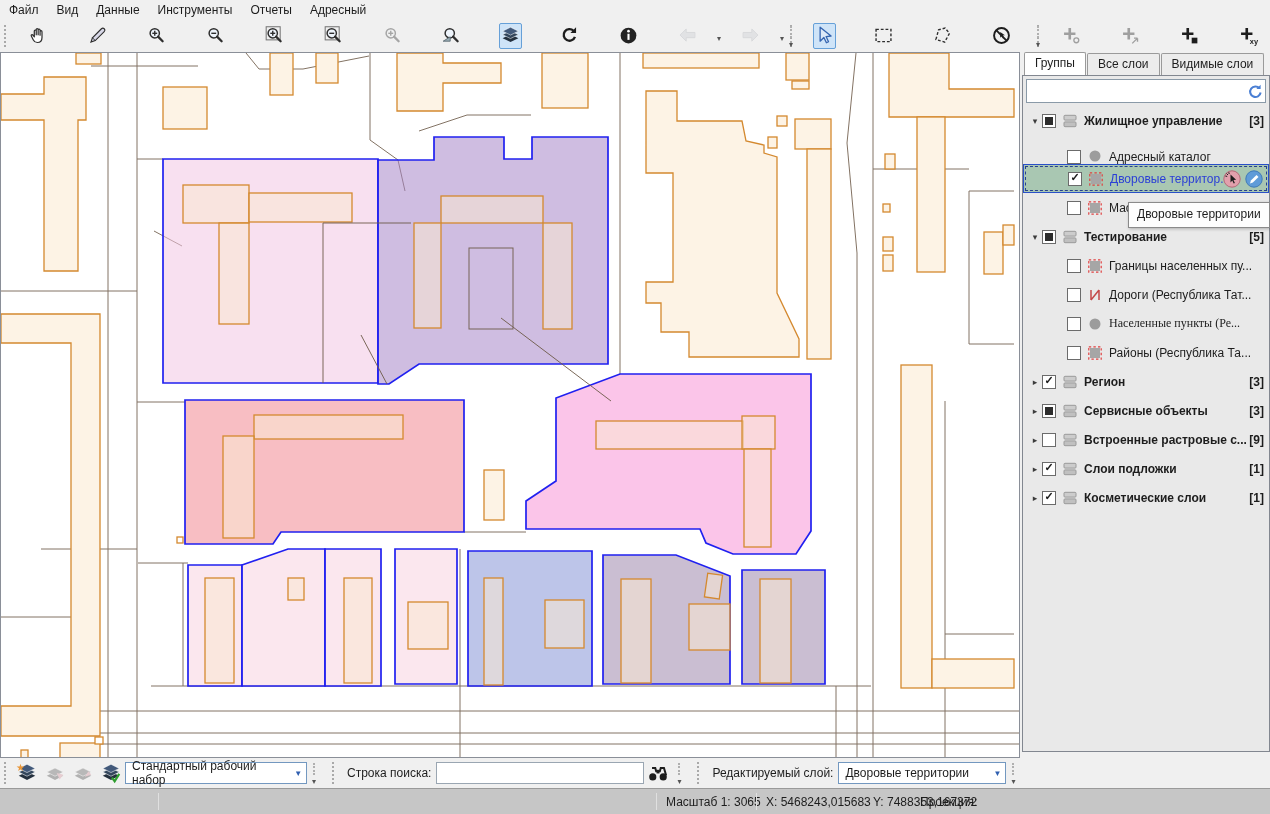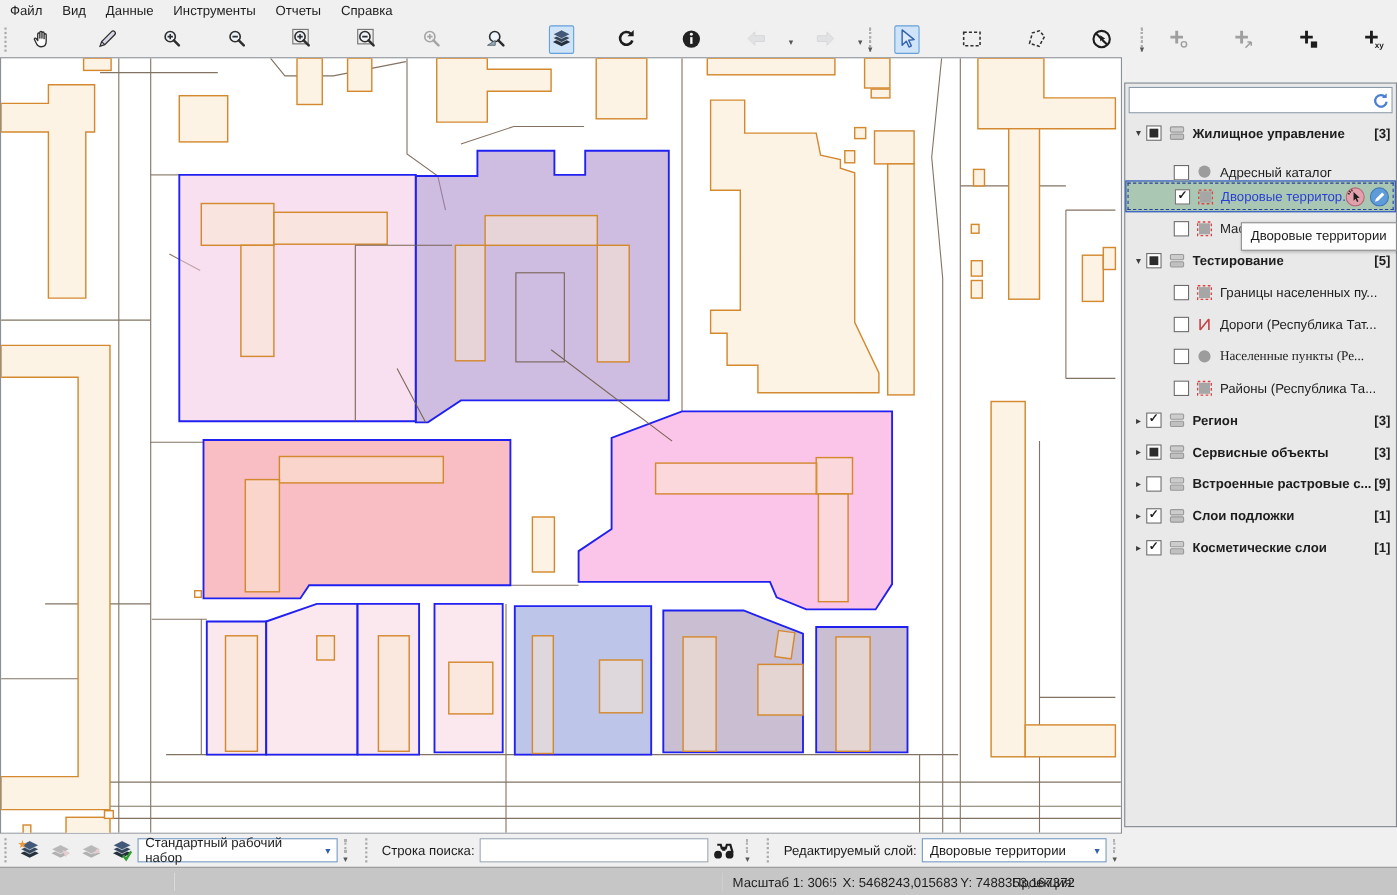--- a/index.html
+++ b/index.html
@@ -60,21 +60,21 @@
 </style>
 </head>
 <body>
 
 <div class="menubar" id="menubar">
     <div class="mitem">Файл</div>
     <div class="mitem">Вид</div>
     <div class="mitem">Данные</div>
     <div class="mitem">Инструменты</div>
     <div class="mitem">Отчеты</div>
-    <div class="mitem">Справка</div>
+    <div class="mitem">Адресный</div>
   </div>
 
 <div class="toolbar" id="toolbar">
     <span class="grip"></span>
     <div class="tbtn ">
       <svg viewBox="0 0 24 24">
         <path d="M7.2,13.5 V6.8 a1.1,1.1 0 0 1 2.2,0 V11 M9.4,11 V5.2 a1.1,1.1 0 0 1 2.2,0 V11 M11.6,11 V5.8 a1.1,1.1 0 0 1 2.2,0 V11.3 M13.8,11.6 V7.6 a1.1,1.1 0 0 1 2.2,0 V14.2 c0,3.4 -2.1,5.8 -5.3,5.8 c-2.4,0 -3.7,-1.1 -4.6,-2.9 l-2.3,-4.6 c-0.6,-1.1 0.9,-2 1.7,-1.1 l1.8,2.1" fill="#fff" stroke="#2e2e2e" stroke-width="1.4" stroke-linejoin="round" stroke-linecap="round"></path>
       </svg>
     </div>
     <div class="tbtn ">
@@ -426,20 +426,25 @@
       <g stroke="#6d5a48" stroke-width="1" fill="none" opacity="0.9">
         <path d="M360,282 L386,331"></path>
           <path d="M500,265 L610,348"></path>
         <rect x="468" y="195" width="44" height="81"></rect>
         <path d="M322,170 H410 M322,170 V330"></path>
       </g>
     </svg>
   </div>
 
   <div class="panel">
+    <div class="ptabs" id="ptabs">
+        <div class="ptab active">Группы</div>
+        <div class="ptab">Все слои</div>
+        <div class="ptab">Видимые слои</div>
+      </div>
     <div class="pbody">
       <div class="searchrow">
         <input id="pfilter" value="" style="">
         <span class="prefresh">
             <svg viewBox="0 0 20 20">
               <path d="M15.8,6.2 a6.2,6.2 0 1 0 1.4,5" fill="none" stroke="#4a7fd4" stroke-width="2.4"></path>
               <path d="M17.2,2.2 v5 h-5 z" fill="#4a7fd4"></path>
             </svg>
           </span>
       </div>

